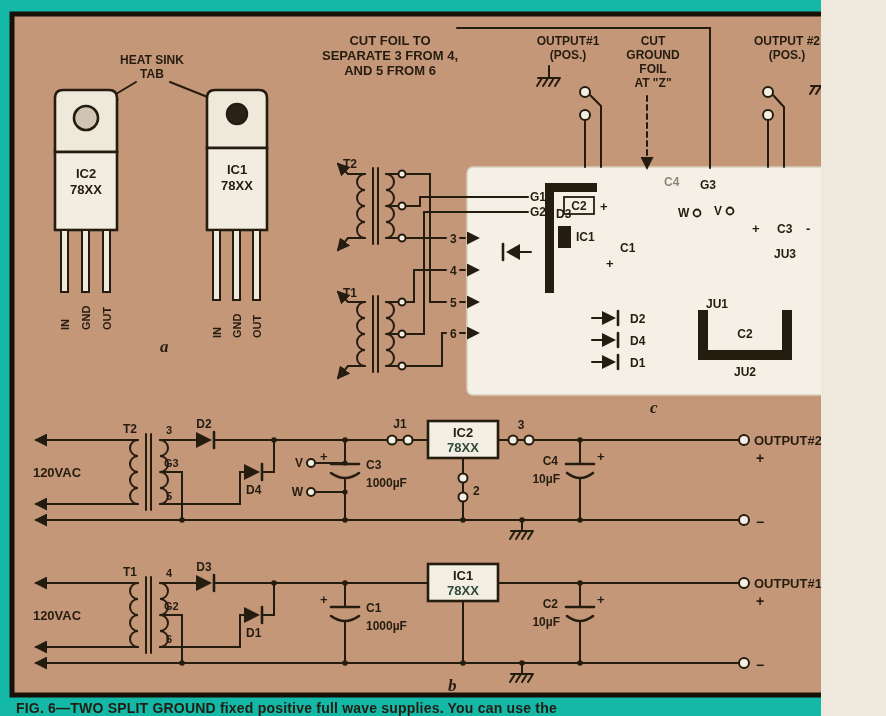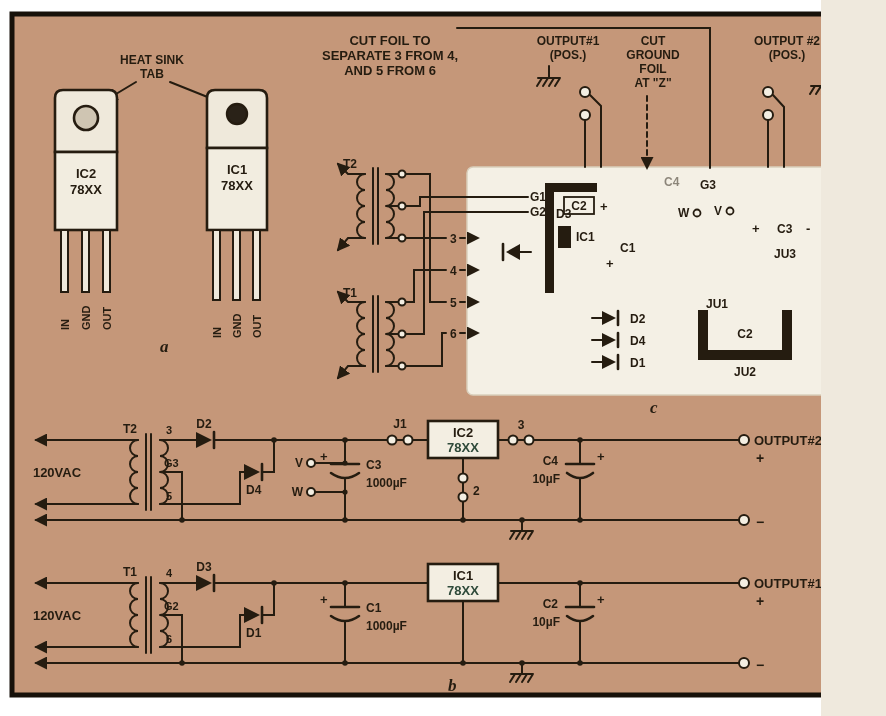--- a/index.html
+++ b/index.html
@@ -1,16 +1,16 @@
 <!DOCTYPE html>
 <html><head>
 <meta charset="utf-8">
 <style>
   html,body{margin:0;padding:0;background:#efe9dd;}
-  .page{position:relative;width:821px;height:716px;overflow:hidden;background:#ffffff;}
+  .page{position:relative;width:821px;height:716px;overflow:hidden;background:#14b8a6;}
   svg{position:absolute;left:0;top:0;}
   svg text{font-family:"Liberation Sans",sans-serif;font-weight:bold;fill:#251c10;}
   .t11{font-size:11px}.t12{font-size:12px}.t13{font-size:13px}.t14{font-size:14px}
   .mid{text-anchor:middle}.end{text-anchor:end}
   .tag{font-family:"Liberation Serif",serif;font-style:italic;font-size:17px}
   .faint{opacity:.5}
   .green{fill:#2f4a3a}
   .w{stroke:#251c10;stroke-width:2;fill:none;stroke-linecap:round}
   .w3{stroke:#251c10;stroke-width:2.6;fill:none;stroke-linecap:round}
   .thin{stroke:#251c10;stroke-width:1.8;fill:none}
@@ -370,13 +370,14 @@
             <circle cx="463" cy="663" r="2.8"></circle>
         <circle cx="522" cy="663" r="2.8"></circle>
             <circle cx="580" cy="663" r="2.8"></circle>
       </g>
     </g>
 
     <text class="tag" x="448" y="691">b</text>
   </g>
 </svg>
 
+<div class="caption">FIG. 6—TWO SPLIT GROUND fixed positive full wave supplies. You can use the</div>
 </div>
 
 </body></html>

